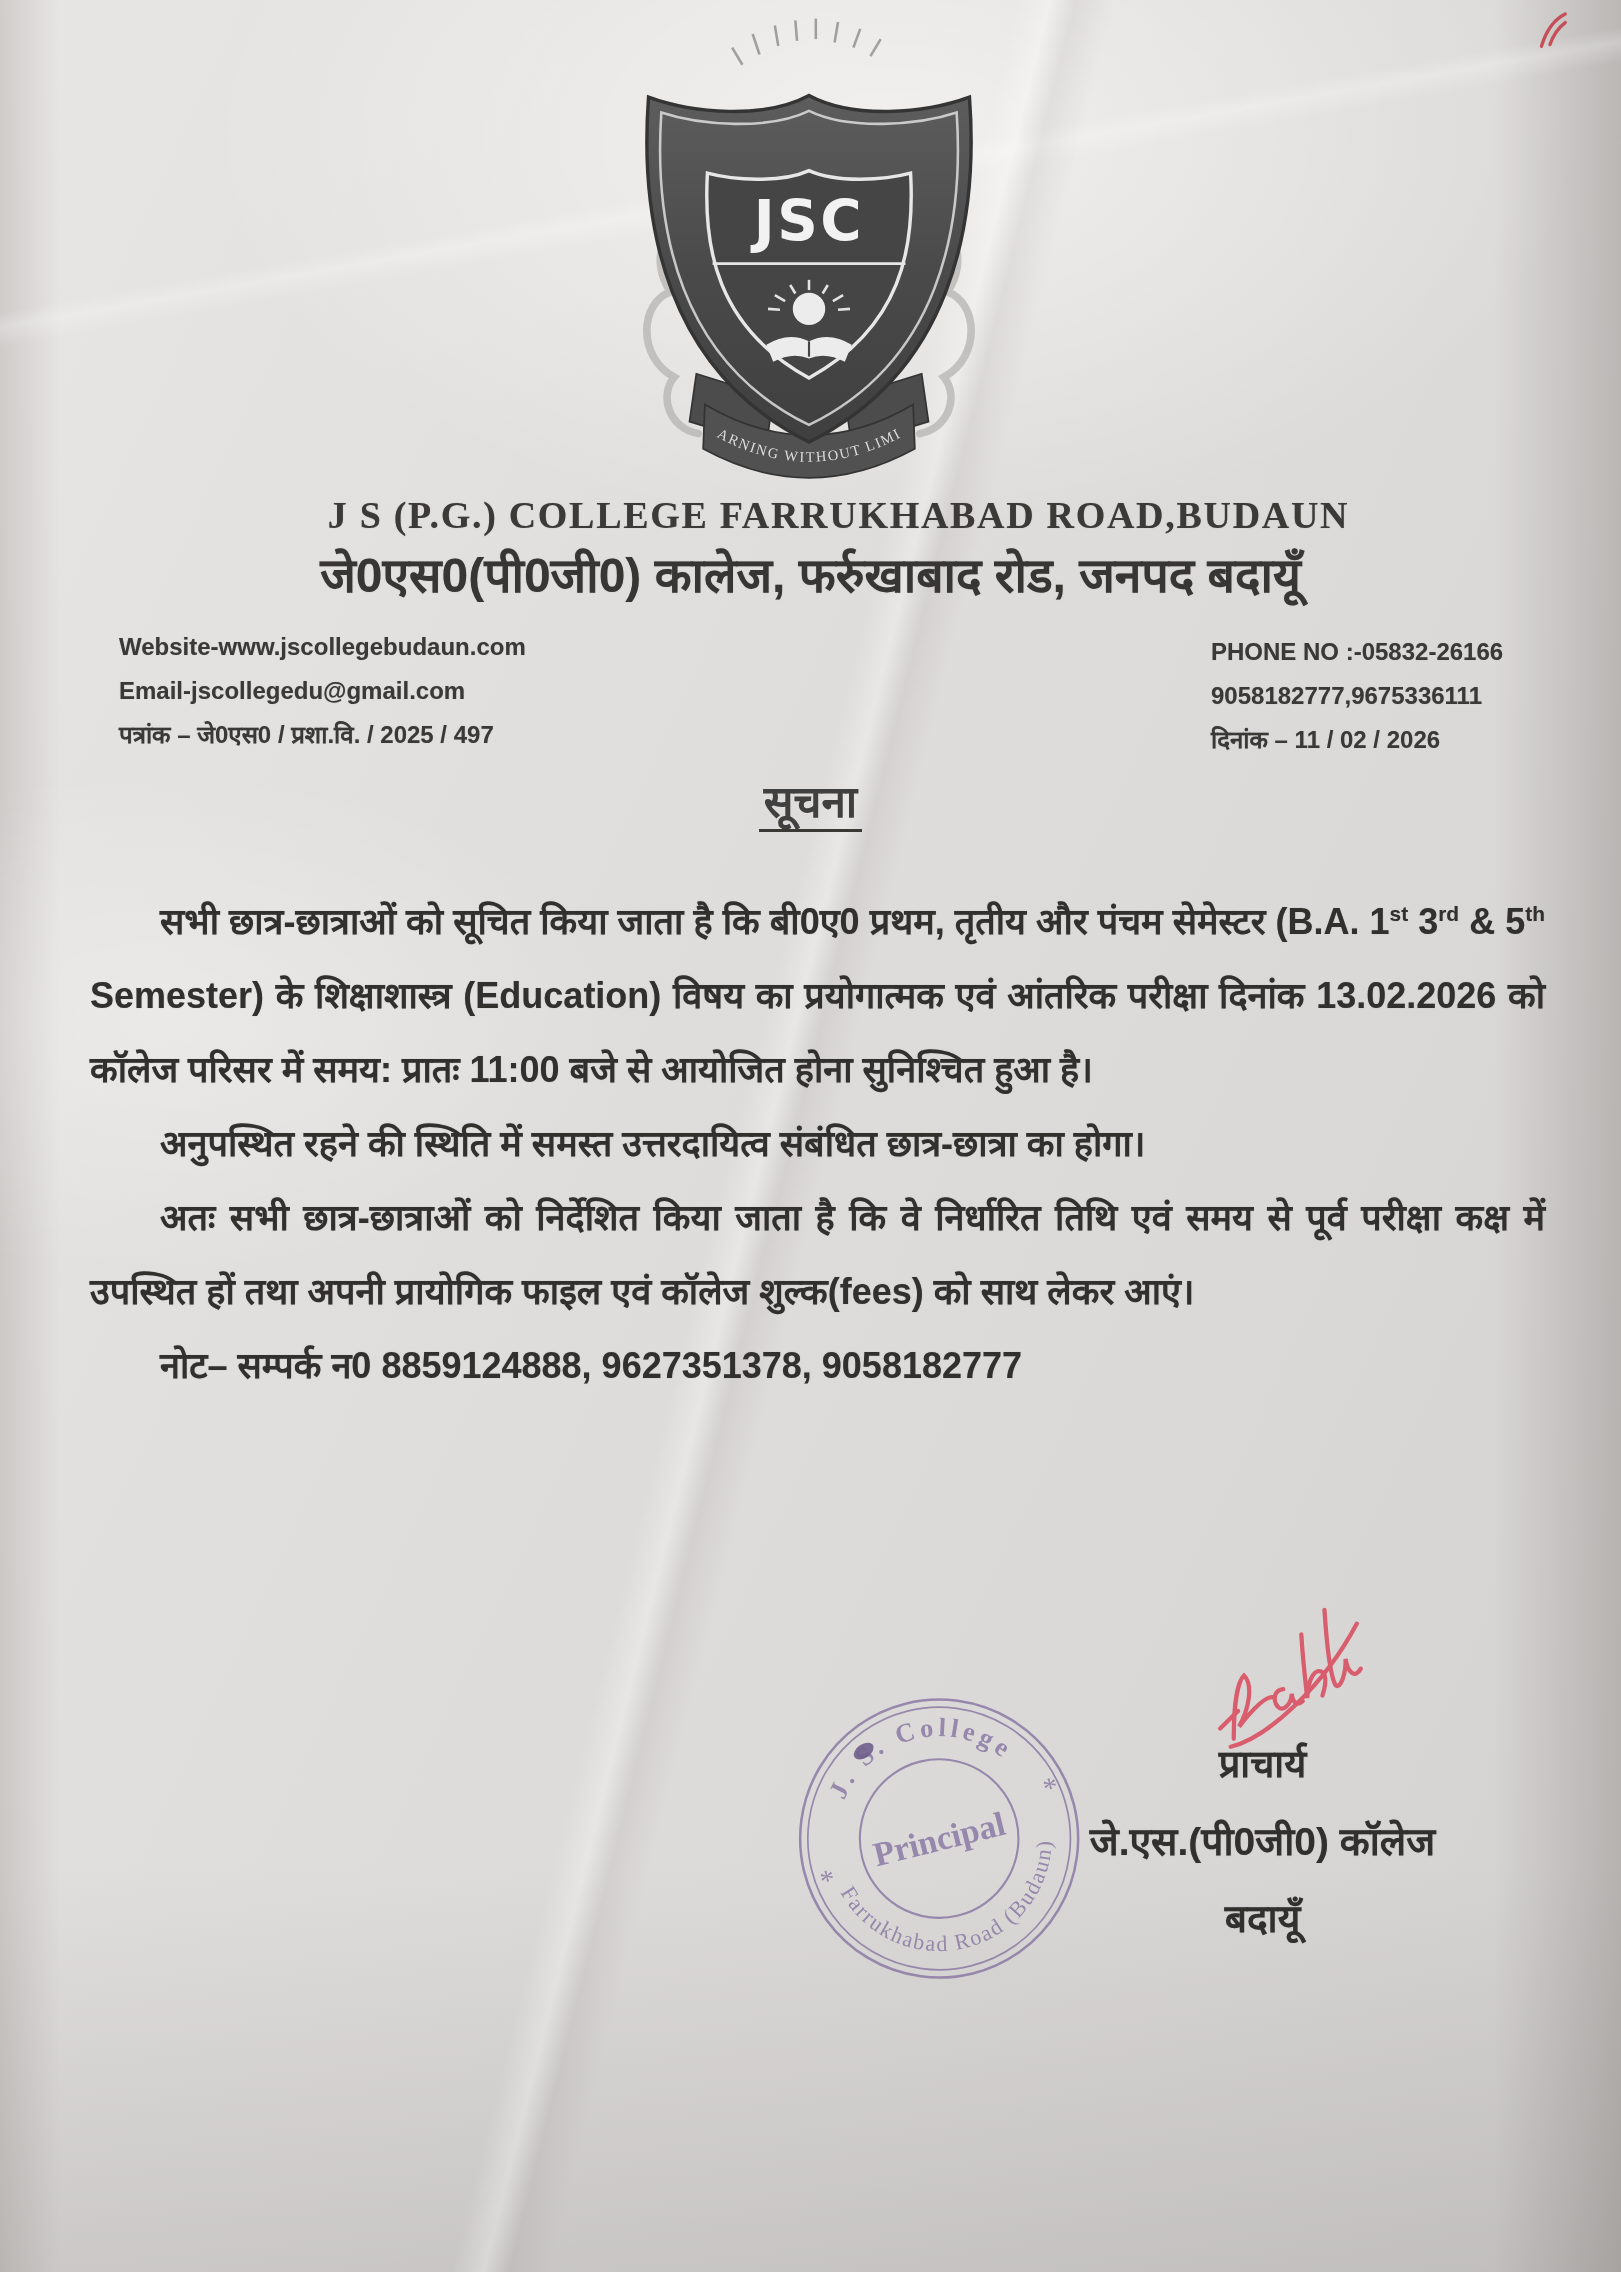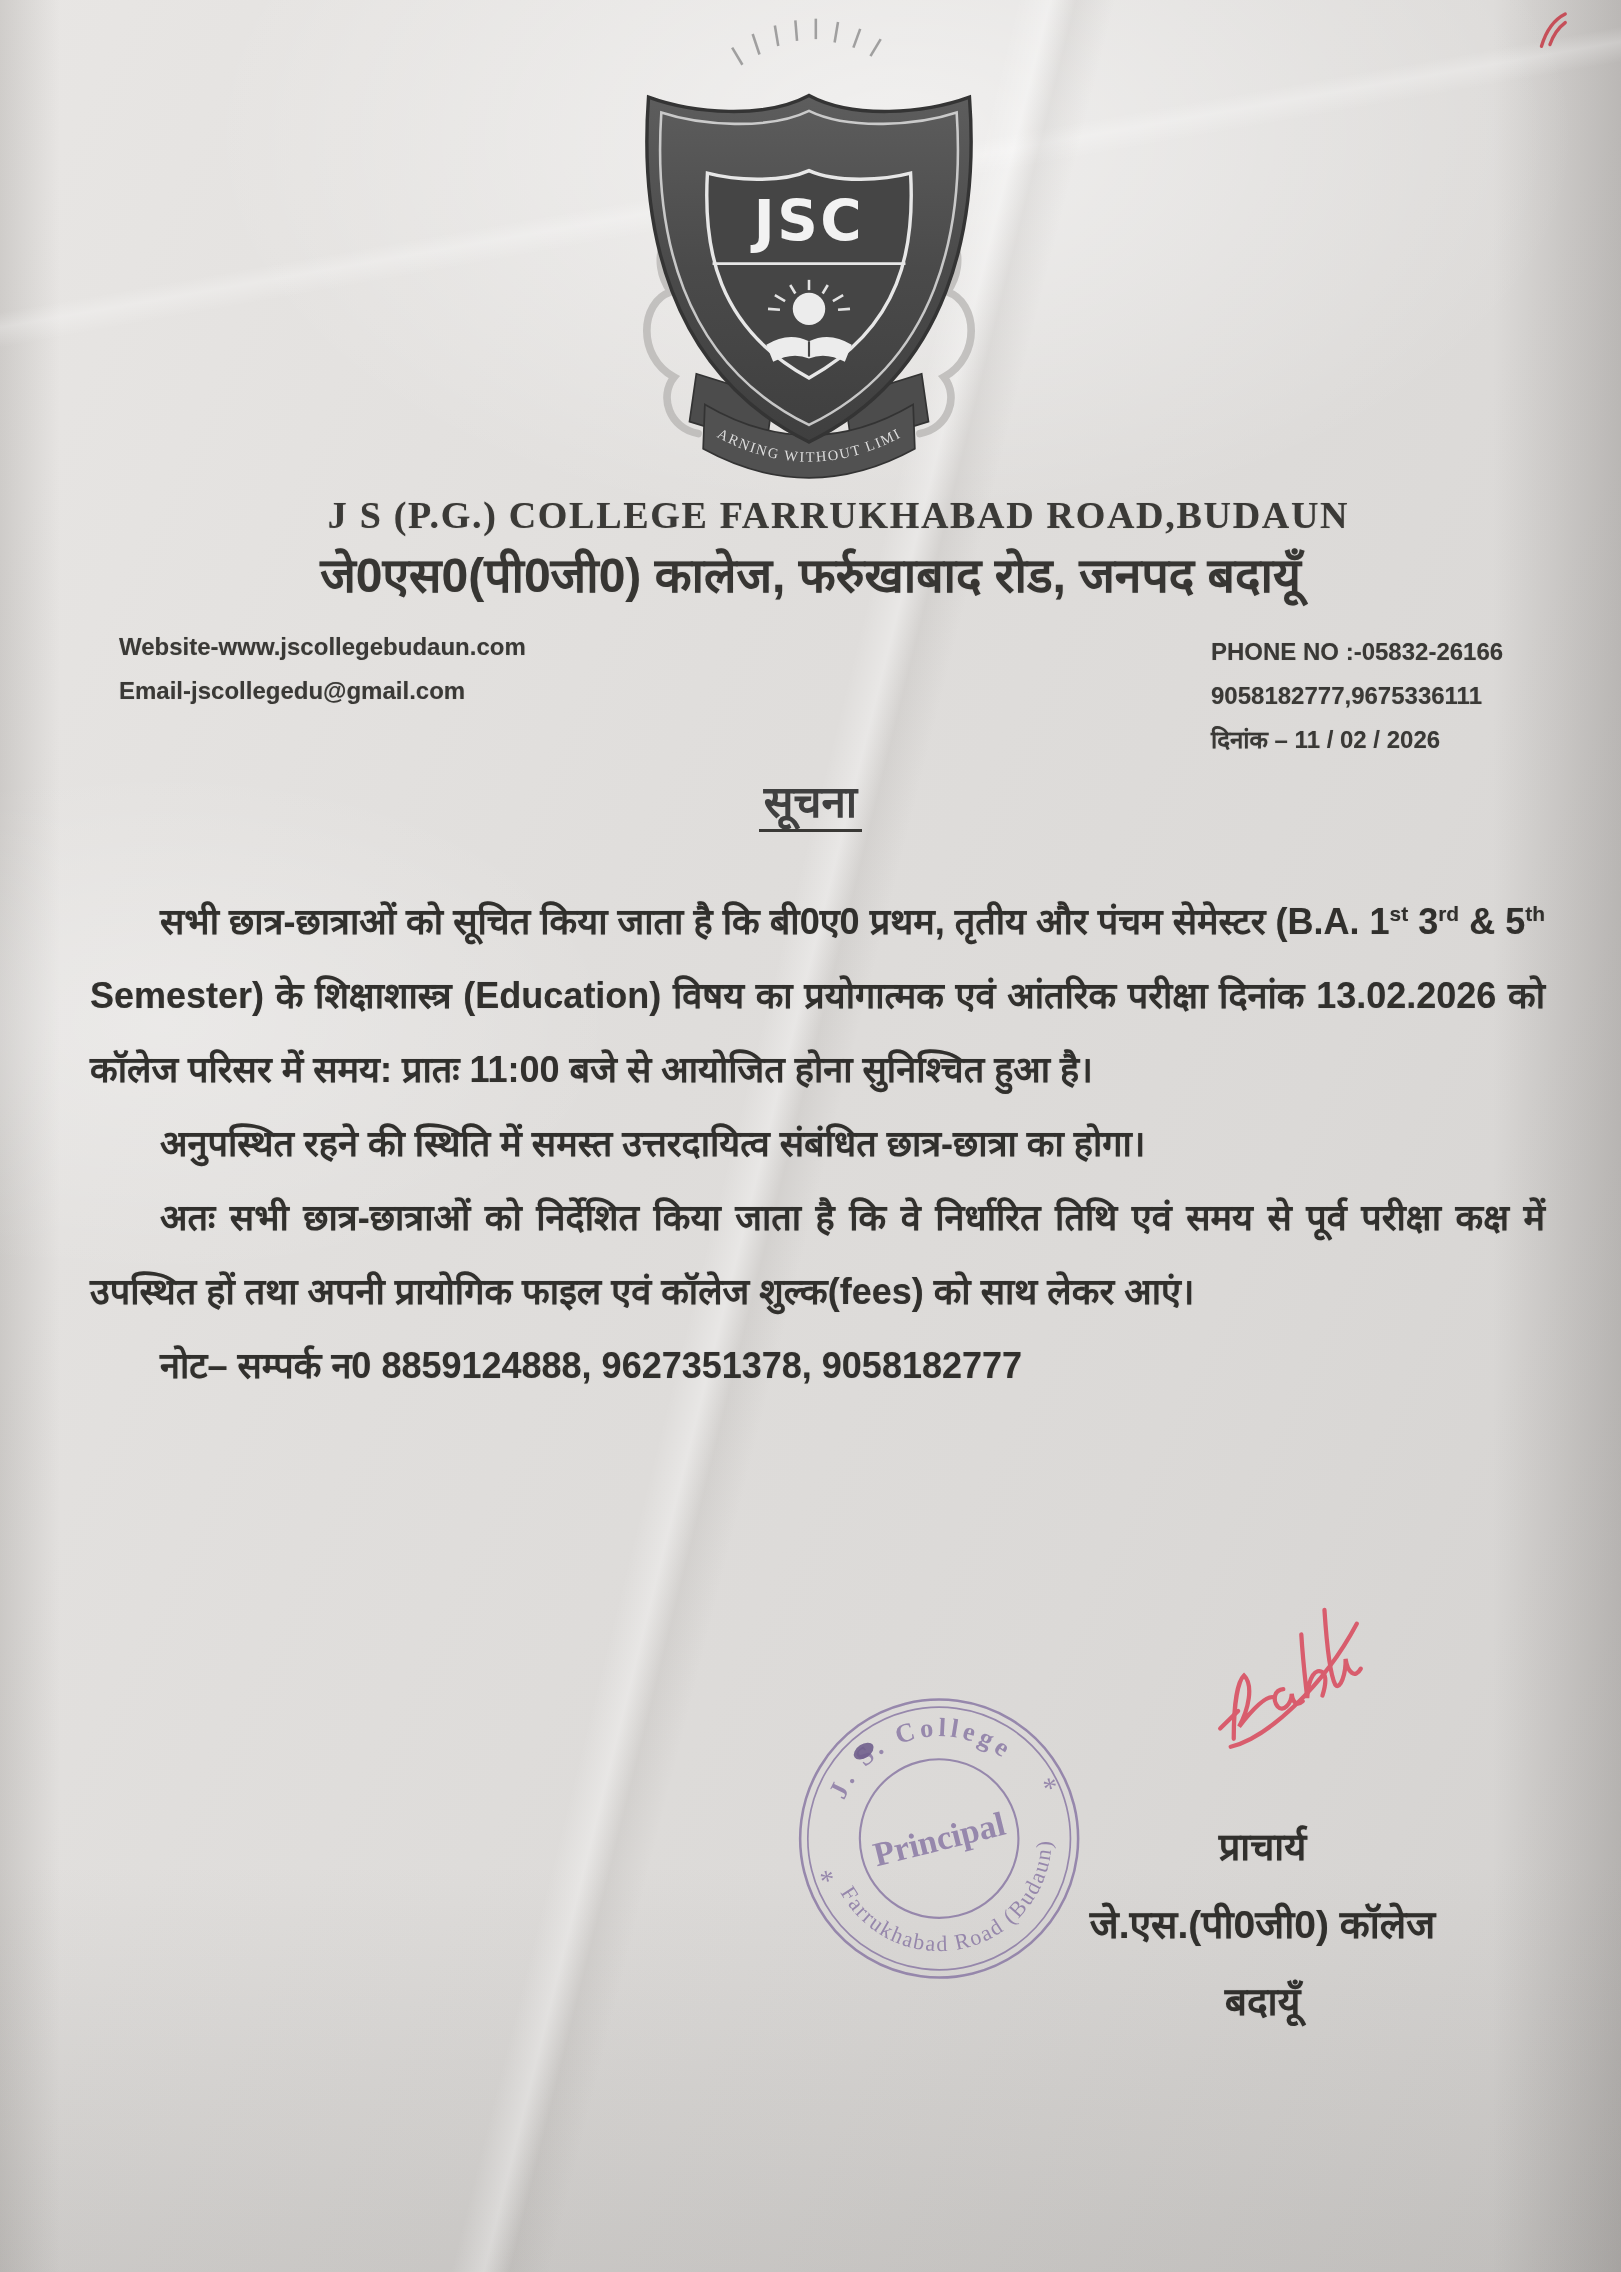--- a/index.html
+++ b/index.html
@@ -48,21 +48,21 @@
     left:90px;top:877px;width:1455px;
     font-size:36px;font-weight:600;line-height:74px;color:#31302d;
     text-align:justify;text-shadow:0 0 0.9px rgba(60,58,54,.35);
   }
   .body-text p{margin:0;text-indent:70px;}
   .body-text sup{font-size:58%;font-weight:inherit;}
   .seg-b{font-weight:800;}
   .note-line{margin-top:44px;text-indent:41px;text-align:left;}
 
   .signoff{
-    left:981px;top:1809px;width:563px;text-align:center;
+    left:981px;top:1726px;width:563px;text-align:center;
     font-size:39px;font-weight:600;line-height:77px;color:#31302d;
     text-shadow:0 0 0.9px rgba(60,58,54,.35);
   }
   .signoff .row1{font-size:38px;}
 
   .crest{left:570px;top:5.1px;}
   .stamp{left:792px;top:1691px;transform:rotate(-14deg);opacity:.85;}
   .sig-scrawl{left:1188px;top:1592px;}
   .corner-mark{left:1533px;top:6.8px;}
 </style>
@@ -132,20 +132,21 @@
     </g>
   </svg>
 </div>
 
 <div class="abs center title-en">J S (P.G.) COLLEGE FARRUKHABAD ROAD,BUDAUN</div>
 <div class="abs center title-hi">जे0एस0(पी0जी0) कालेज, फर्रुखाबाद रोड, जनपद बदायूँ</div>
 
 <div class="abs contact contact-left">
   <div>Website-www.jscollegebudaun.com</div>
   <div>Email-jscollegedu@gmail.com</div>
+  <div>पत्रांक – जे0एस0 /  प्रशा.वि. / 2025 / 497</div>
 </div>
 
 <div class="abs contact contact-right">
   <div>PHONE NO :-05832-26166</div>
   <div>9058182777,9675336111</div>
   <div>दिनांक – 11 / 02 / 2026</div>
 </div>
 
 <div class="abs heading">
   <span>सूचना</span>

